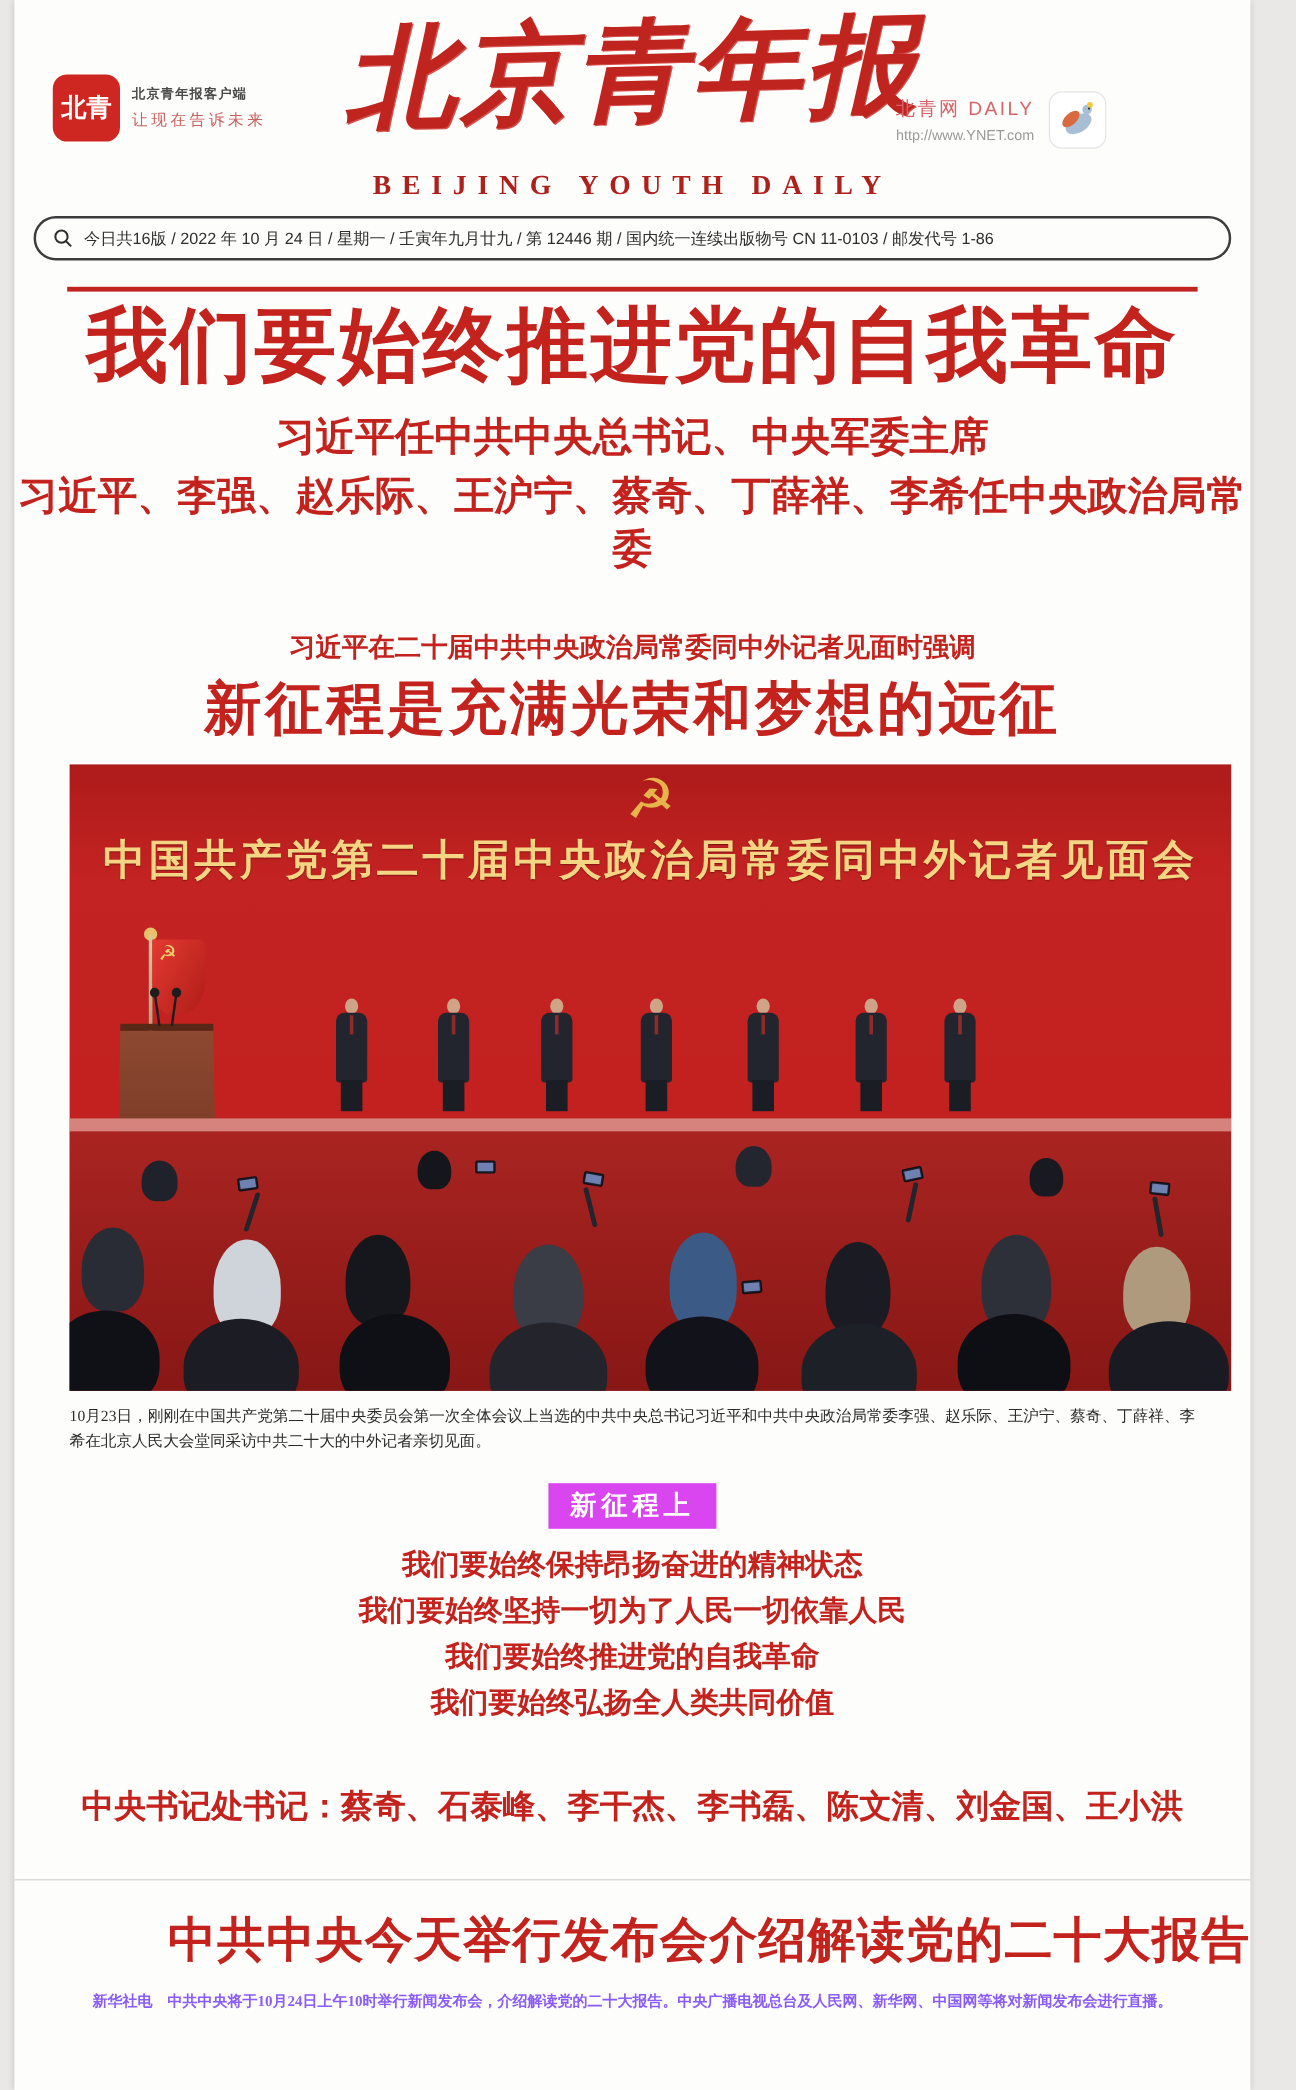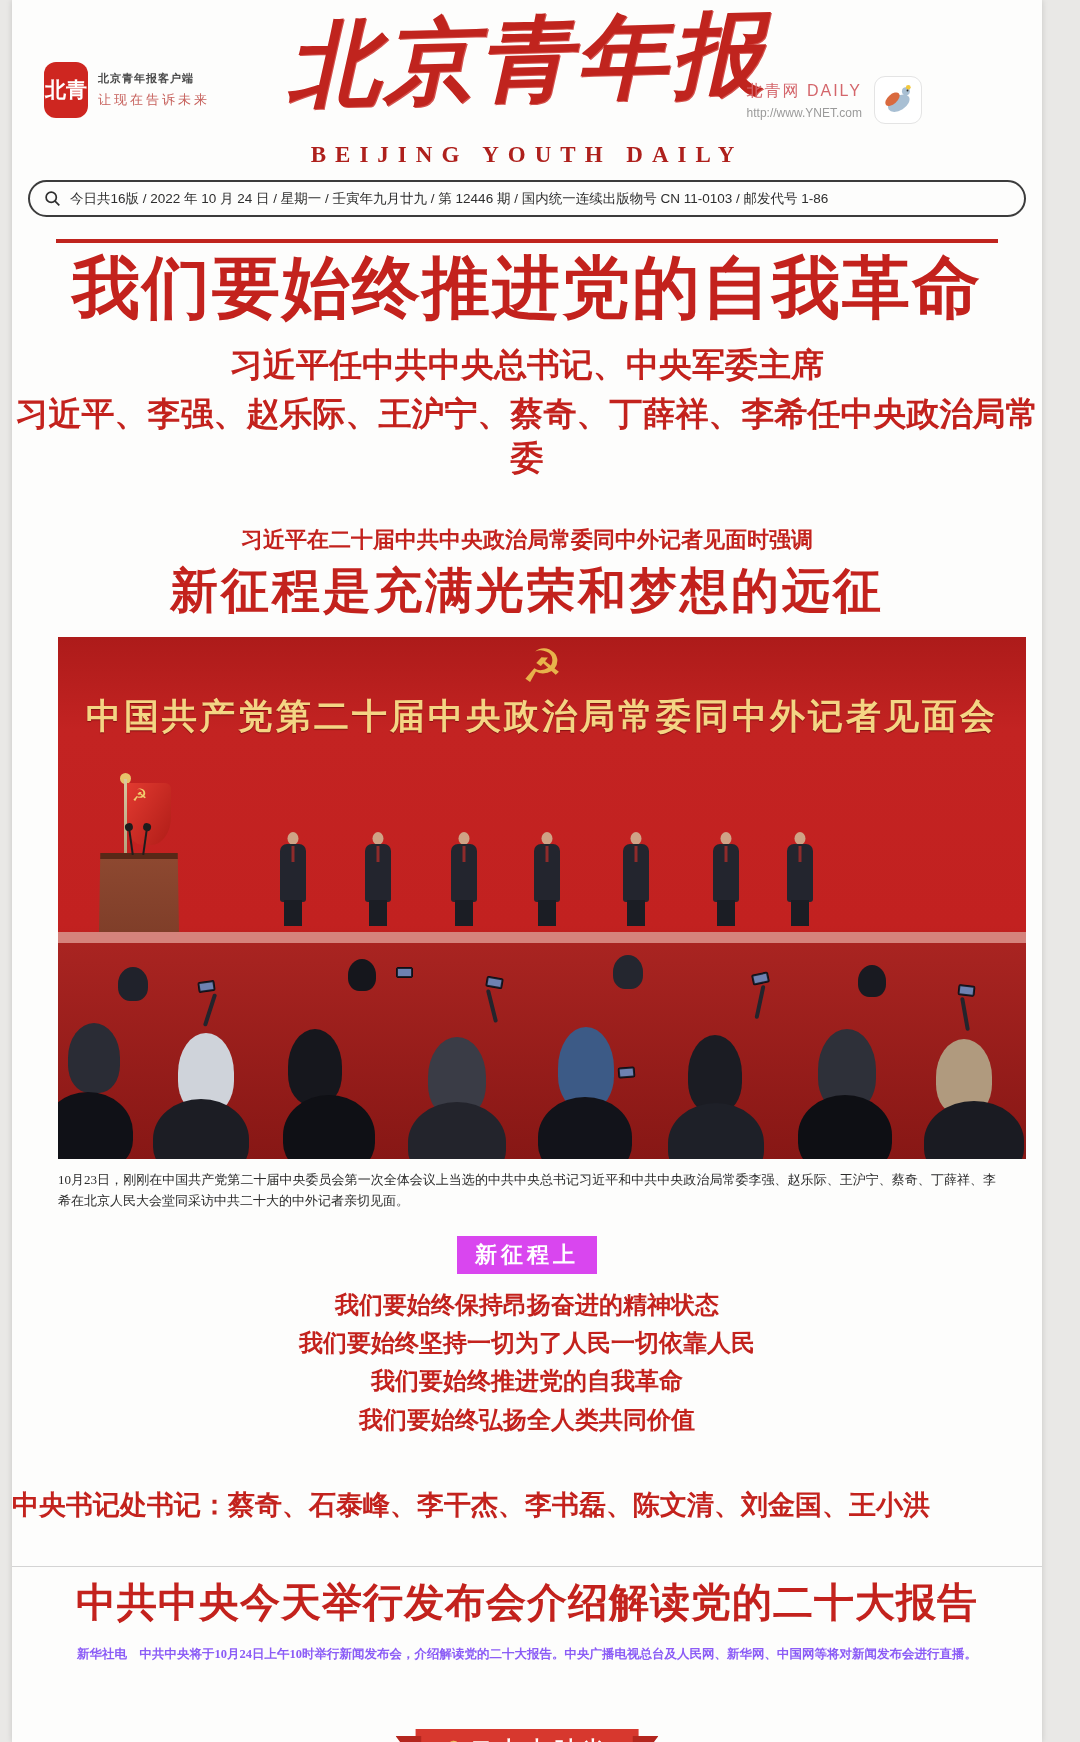--- a/index.html
+++ b/index.html
@@ -9,21 +9,21 @@
     font-family:"Liberation Sans","DejaVu Sans",sans-serif;
     overflow:hidden;
   }
   .page {
     position:relative; margin-left:12px; width:1030px; height:1742px;
     background:#fdfdfc; box-shadow:0 0 6px rgba(0,0,0,.15);
   }
   
   .masthead { position:relative; height:174px; }
   .app-badge { position:absolute; left:32px; top:62px; display:flex; align-items:center; gap:10px; }
-  .app-icon { width:44px; height:56px; background:#ce2620; border-radius:12px; color:#fff;
+  .app-icon { width:56px; height:56px; background:#ce2620; border-radius:12px; color:#fff;
               display:flex; align-items:center; justify-content:center;
               font-size:21px; font-weight:bold; font-family:"Liberation Serif",serif; }
   .app-text .l1 { font-size:11px; color:#4a4a4a; font-weight:bold; letter-spacing:1px; }
   .app-text .l2 { font-size:13px; color:#c7625d; letter-spacing:3px; margin-top:5px; }
   .calligraphy {
     position:absolute; left:0; right:0; top:2px; text-align:center;
     font-family:"DejaVu Serif","Liberation Serif",serif; font-style:italic; font-weight:bold;
     font-size:92px; line-height:1.25; color:#c0241e; transform:rotate(-1.5deg);
     text-shadow:1px 1px 0 #d4524d; letter-spacing:4px; pointer-events:none;
   }
@@ -105,25 +105,25 @@
              color:#2b2b2b; line-height:1.65; text-align:justify; }
   .credit { text-align:right; margin:-21px 46px 0 0; font-family:"Liberation Serif",serif;
             font-size:13px; font-weight:bold; color:#2b2b2b; }
   
   .badge { margin:24px auto 0; width:fit-content; background:#d946ef; color:#fff;
            font-size:22px; font-weight:bold; letter-spacing:4px; padding:4px 18px;
            font-family:"Liberation Serif",serif; }
   .quotes { display:flex; margin:12px 30px 0;flex-direction:column; }
   .qcol { flex:1; text-align:center; color:#c3221d; font-weight:bold; font-size:24px;
           line-height:1.6; font-family:"Liberation Serif",serif; }
-  .names { margin-top:40px; color:#c3221d; font-weight:bold;
+  .names { margin-top:40px; text-align:center; color:#c3221d; font-weight:bold;
            font-size:27px; line-height:1.95; font-family:"Liberation Serif",serif; }
   
   .thin-div { margin:34px 0 0; border-top:1px solid #d4d4d4; }
-  .h3 { margin-top:8px; text-align:center; font-family:"Liberation Serif",serif;
+  .h3 { margin-top:22px; text-align:right; font-family:"Liberation Serif",serif;
         font-weight:bold; color:#c3221d; font-size:40px; letter-spacing:1px; }
   .presser-body { margin-top:16px; text-align:center; font-family:"Liberation Serif",serif;
                   font-weight:bold; font-size:12.5px; color:#8b5cf6; white-space:nowrap; }
   
   .ribbon-row { position:relative; margin-top:64px; height:42px; }
   .ribbon-line { position:absolute; left:0; right:0; top:20px; height:2px; background:#cd7570; }
   .ribbon { position:absolute; left:50%; top:2px; transform:translateX(-50%);
             background:#d7382e; color:#fff; padding:6px 28px; font-size:21px; font-weight:bold;
             letter-spacing:7px; font-family:"Liberation Serif",serif; white-space:nowrap; }
   .ribbon .emb { color:#f2ca68; letter-spacing:0; margin-right:8px; font-family:"DejaVu Sans",sans-serif; }

